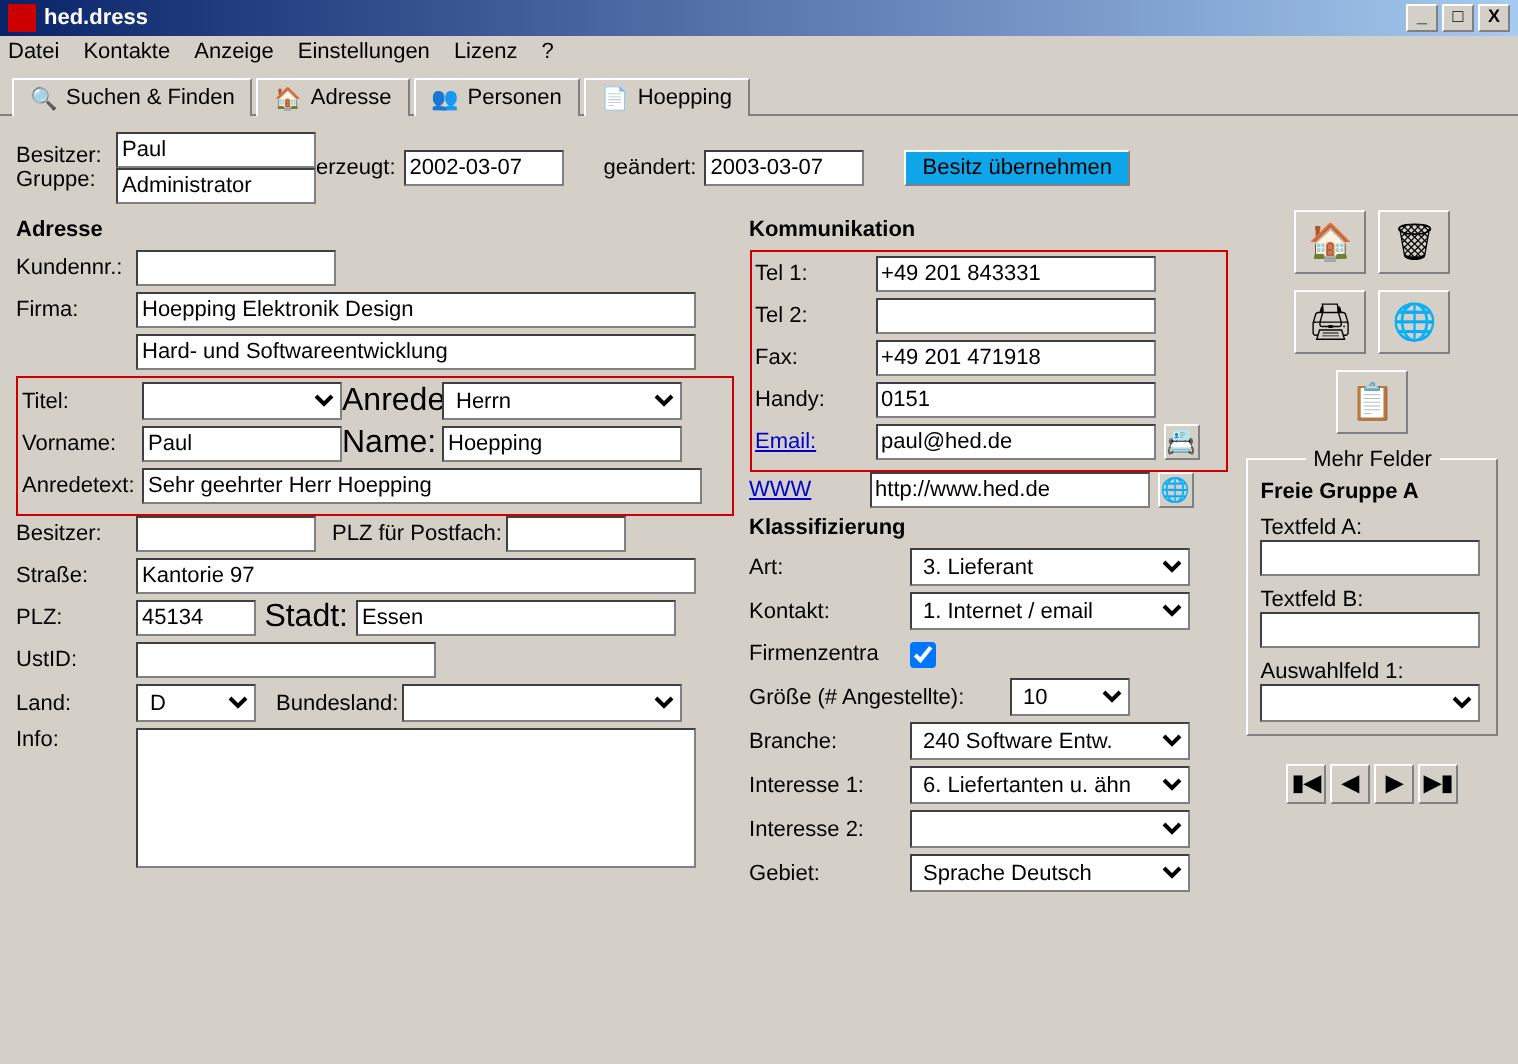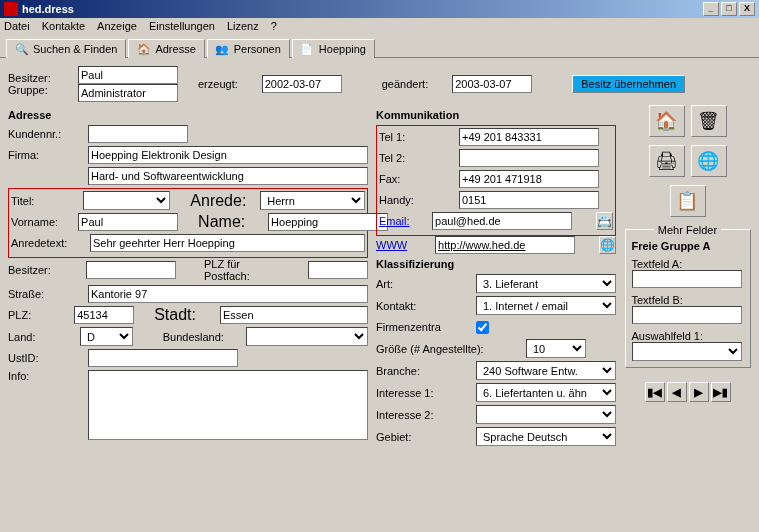--- a/index.html
+++ b/index.html
@@ -9,21 +9,21 @@
 .titlebar .title { flex: 1; font-weight: bold; font-size: 11px; }
 .winbtns { display: flex; gap: 2px; }
 .winbtn { width: 16px; height: 14px; background: #d4d0c8; border: 1px solid #fff; border-right-color: #808080; border-bottom-color: #808080; font-size: 9px; text-align: center; line-height: 11px; color: #000; font-weight: bold; }
 .menubar { background: #d4d0c8; padding: 2px 4px; display: flex; gap: 12px; font-size: 11px; }
 .menubar span { cursor: default; }
 .tabbar { display: flex; padding: 4px 6px 0 6px; gap: 2px; border-bottom: 1px solid #808080; }
 .tab { background: #d4d0c8; border: 1px solid #fff; border-right-color: #808080; border-bottom: none; padding: 3px 8px; display: flex; align-items: center; gap: 4px; position: relative; top: 1px; }
 .tab.active { background: #d4d0c8; z-index: 2; }
 .tabicon { width: 14px; height: 12px; display: inline-block; }
 .content { position: relative; padding: 8px; }
-.row { display: flex; align-items: center; margin-bottom: 3px; min-height: 18px; gap: 20px; }
+.row { display: flex; align-items: center; margin-bottom: 3px; min-height: 18px; }
 .lbl { width: 60px; font-size: 11px; }
 .lbl2 { width: 50px; text-align: right; padding-right: 4px; font-size: 16px; }
 input[type=text], select { font-family: Tahoma, Arial, sans-serif; font-size: 11px; background: #fff; border: 1px solid #808080; border-top-color: #404040; border-left-color: #404040; padding: 1px 2px; height: 18px; }
 select { height: 19px; }
 textarea { font-family: Tahoma, Arial, sans-serif; font-size: 11px; background: #fff; border: 1px solid #808080; border-top-color: #404040; border-left-color: #404040; padding: 2px; resize: none; }
 .btn { background: #0ea5e9; border: 1px solid #fff; border-right-color: #808080; border-bottom-color: #808080; padding: 2px 8px; font-size: 11px; }
 .section-head { font-weight: bold; font-size: 11px; margin: 4px 0 4px 0; }
 .redbox { border: 1px solid #c00; padding: 2px; }
 .cols { display: flex; gap: 8px; }
 .leftcol { width: 360px; }
@@ -147,31 +147,31 @@
         </div>
 
       <div class="row">
           <span class="lbl">PLZ:</span>
         <input type="text" style="width: 60px;" value="45134">
         <span class="lbl2">Stadt:</span>
         <input type="text" style="width: 160px;" value="Essen">
         </div>
 
       <div class="row">
+          <span class="lbl">UstID:</span>
+        <input type="text" style="width: 150px;" value="">
+        </div>
+
+      <div class="row">
           <span class="lbl">Land:</span>
         <select style="width:60px"><option>D</option></select>
         <span style="margin-left:10px">Bundesland:</span>
         <select style="width:140px;margin-left:2px"><option></option></select>
         </div>
 
-      <div class="row">
-          <span class="lbl">UstID:</span>
-        <input type="text" style="width: 150px;" value="">
-        </div>
-
       <div class="row" style="align-items:flex-start">
           <span class="lbl">Info:</span>
         <textarea style="width: 280px; height: 70px;"></textarea>
         </div>
     </div>
 
     <div class="midcol">
       <div class="section-head">Kommunikation</div>
 
       <div class="redbox">
@@ -192,21 +192,21 @@
           <input type="text" style="width: 140px;" value="0151">
           </div>
         <div class="row">
             <span style="width:60px;text-decoration:underline;color:#00c">Email:</span>
           <input type="text" style="width: 140px;" value="paul@hed.de">
           <span class="smicon" style="margin-left:4px">📇</span>
           </div>
       </div>
       <div class="row">
           <span style="width:60px;text-decoration:underline;color:#00c">WWW</span>
-        <input type="text" style="width: 140px; text-decoration: underline;" value="http://www.hed.de">
+        <input type="text" style="width: 140px;" value="http://www.hed.de">
         <span class="smicon" style="margin-left:4px">🌐</span>
         </div>
 
       <div class="section-head">Klassifizierung</div>
 
       <div class="row">
           <span style="width:80px">Art:</span>
         <select style="width:140px"><option>3. Lieferant</option></select>
         </div>
       <div class="row">

